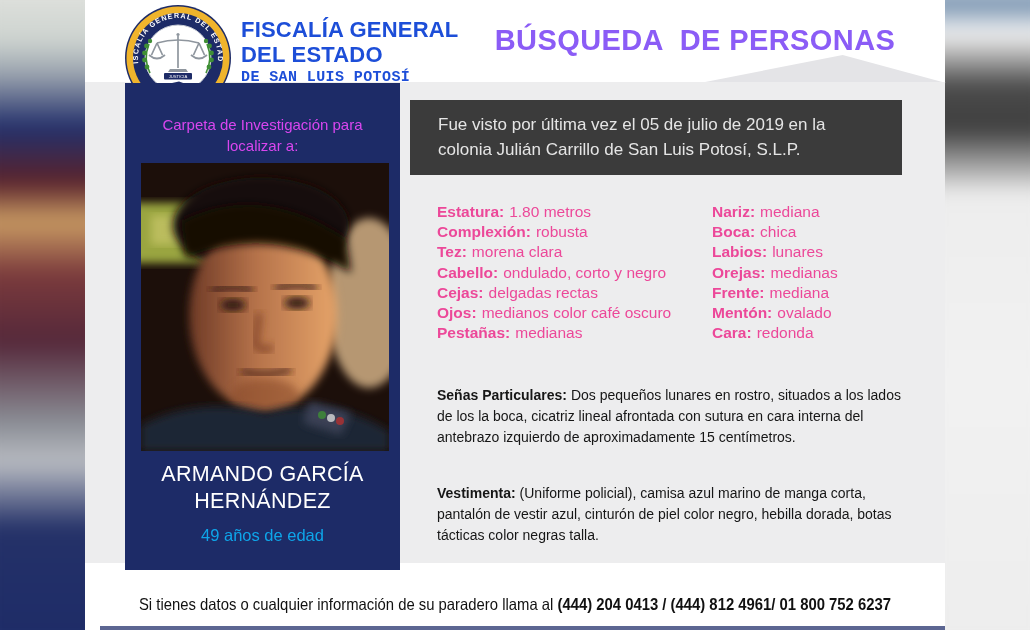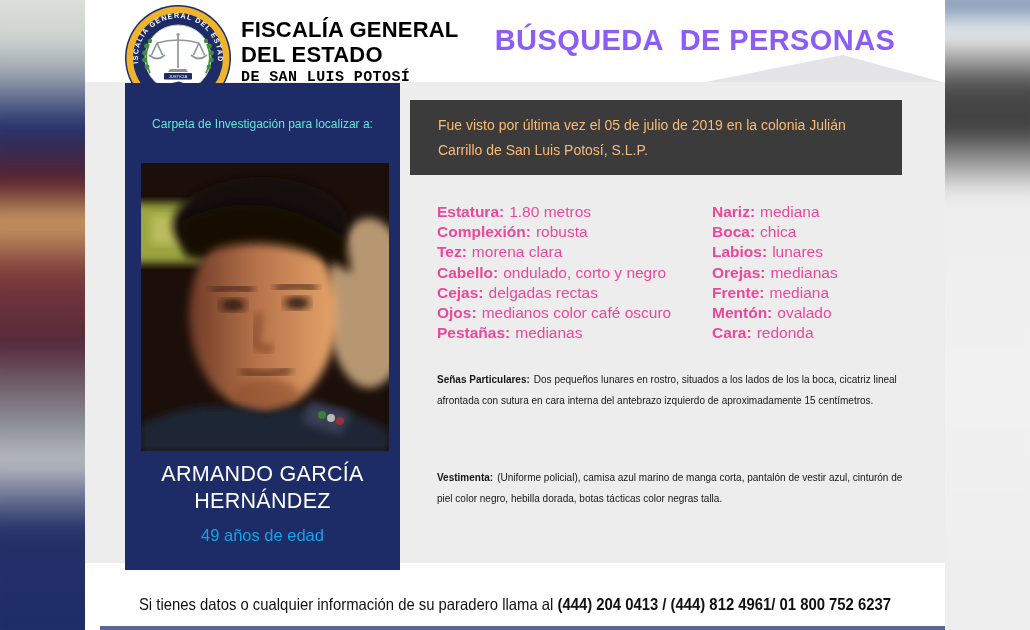--- a/index.html
+++ b/index.html
@@ -16,48 +16,48 @@
   #edge-right .edge-inner{background:linear-gradient(180deg,
      #fdfdfd 0%,#6f8cab 3%,#f4f4f4 8%,#4a4a4a 16%,#3f3f3f 22%,#ededed 32%,
      #f1f1f1 60%,#ededed 100%);}
   
   #poster{position:absolute;left:85px;top:0;width:860px;height:630px;background:#ffffff;}
   #poster-body{position:absolute;left:85px;top:82px;width:860px;height:481px;background:#ededee;}
   #chevron-decor{position:absolute;left:700px;top:55px;width:246px;height:28px;background:#e4e4e7;
      clip-path:polygon(0 100%,58% 0,100% 100%);}
   #bottom-strip{position:absolute;left:100px;top:626px;width:845px;height:4px;background:#26336e;opacity:.75;}
   
-  #agency-block{position:absolute;left:241px;top:17px;color:#000000;}
+  #agency-block{position:absolute;left:241px;top:17px;color:#1d4ed8;}
   .agency-l1,.agency-l2{font-size:22px;font-weight:bold;line-height:25px;letter-spacing:.2px;}
   .agency-l3{font-size:15px;font-weight:600;line-height:20px;margin-top:1px;letter-spacing:.4px;font-family:Liberation Mono, monospace;}
   #poster-title{position:absolute;left:470px;top:24px;width:450px;text-align:center;
      font-size:29px;font-weight:bold;color:#8b5cf6;letter-spacing:.4px;white-space:pre;}
   
   #agency-logo{position:absolute;left:118px;top:-1px;width:120px;height:120px;}
   
   #left-panel{position:absolute;left:125px;top:83px;width:275px;height:487px;background:#1d2b67;}
   #panel-caption{position:absolute;left:20px;top:31px;width:235px;text-align:center;
-     color:#5eead4;font-size:12px;line-height:21px;}
+     color:#d946ef;font-size:15px;line-height:21px;}
   #photo-frame{position:absolute;left:16px;top:80px;width:248px;height:288px;overflow:hidden;background:#120a06;}
   #person-name{position:absolute;left:12px;top:378px;width:251px;text-align:center;color:#fff;
      font-size:21.5px;font-weight:normal;line-height:27px;letter-spacing:.3px;}
   #person-age{position:absolute;left:12px;top:443px;width:251px;text-align:center;color:#0ea5e9;font-size:16.5px;}
   
   #last-seen-banner{position:absolute;left:410px;top:100px;width:492px;height:75px;background:#3b3b3b;
      box-sizing:border-box;padding:13px 20px 0 28px;}
-  #last-seen-banner .banner-text{color:#fdba74;font-size:14px;line-height:24.5px;max-width:445px;}
+  #last-seen-banner .banner-text{color:#e5e5e5;font-size:17px;line-height:24.5px;max-width:445px;}
   
   #details{position:absolute;left:437px;top:202px;}
   .det-col{position:absolute;top:0;}
   #det-left{left:0;width:272px;}
   #det-right{left:275px;width:200px;}
   .det-row{font-size:15.5px;line-height:20.2px;color:#ec4899;white-space:nowrap;}
   .det-label{font-weight:bold;margin-right:5px;}
   
-  .para{position:absolute;left:437px;width:480px;font-size:10px;line-height:21px;color:#161616;}
+  .para{position:absolute;left:437px;width:480px;font-size:14px;line-height:21px;color:#161616;margin-top:16px;}
   #senas-para{top:369px;}
   #vestimenta-para{top:467px;}
   .para-label{font-weight:bold;margin-right:4px;}
   
   #footer-line{position:absolute;left:85px;top:595px;width:860px;text-align:center;
      font-size:16.5px;color:#111;white-space:nowrap;transform:scaleX(.9);}
   #footer-line .phones{font-weight:bold;}
 </style>
 </head>
 <body>

